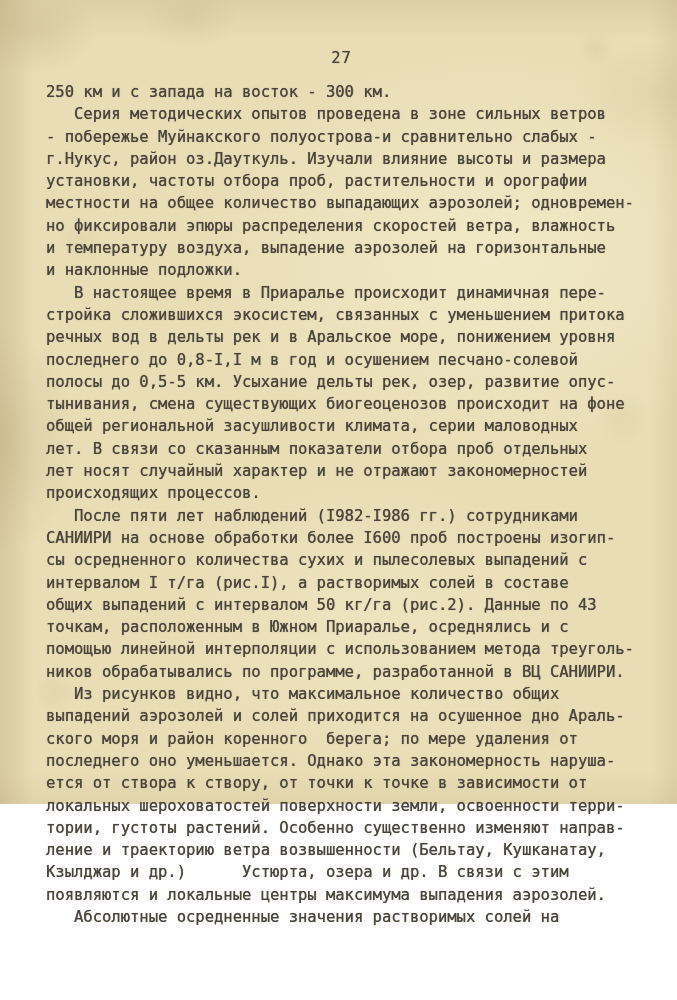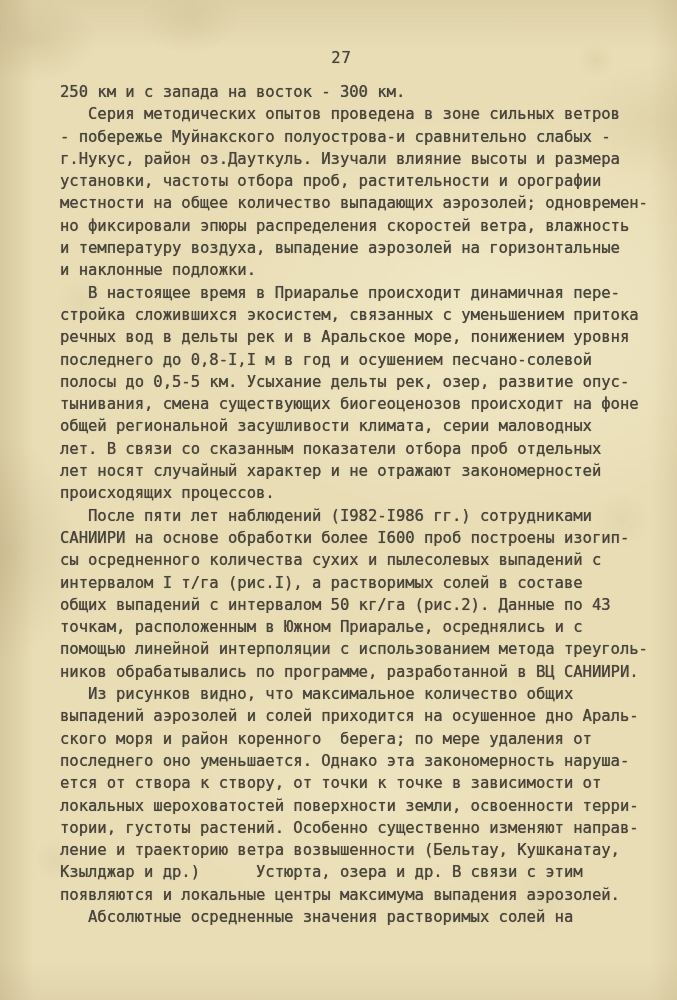--- a/index.html
+++ b/index.html
@@ -8,21 +8,21 @@
   }
   body {
     width: 677px;
     height: 1000px;
     overflow: hidden;
     font-family: "DejaVu Sans Mono", "Liberation Mono", monospace;
   }
   .page {
     position: relative;
     width: 677px;
-    height: 1000px;
+    height: 804px;
     background:
       radial-gradient(ellipse 420px 300px at 72% 32%, rgba(252,246,220,0.45), rgba(252,246,220,0) 70%),
       radial-gradient(ellipse 300px 220px at 55% 78%, rgba(250,243,214,0.30), rgba(250,243,214,0) 70%),
       radial-gradient(ellipse 90px 60px at 5% 4%, rgba(160,135,88,0.20), rgba(160,135,88,0) 70%),
       radial-gradient(ellipse 70px 50px at 28% 2%, rgba(160,135,88,0.12), rgba(160,135,88,0) 70%),
       radial-gradient(ellipse 120px 80px at 97% 12%, rgba(170,145,95,0.12), rgba(170,145,95,0) 70%),
       radial-gradient(ellipse 100px 160px at 1% 55%, rgba(150,125,80,0.18), rgba(150,125,80,0) 70%),
       linear-gradient(to right, rgba(150,125,80,0.22), rgba(150,125,80,0) 5%),
       linear-gradient(to left, rgba(150,125,80,0.13), rgba(150,125,80,0) 4%),
       linear-gradient(to bottom, rgba(150,125,80,0.14), rgba(150,125,80,0) 5%),
@@ -55,21 +55,20 @@
   }
   .text-block {
     position: absolute;
     top: 81px;
     left: 46px;
     font-size: 15.5px;
     line-height: 22.3px;
     color: var(--ink, #4a453c);
     white-space: pre;
     text-shadow: 0 0 0.8px rgba(74,69,60,0.70), 0.3px 0.3px 0.4px rgba(74,69,60,0.35);
-    margin-left: 14px;
   }
   .text-line {
     height: 22.3px;
   }
 </style>
 </head>
 <body>
 
 <div class="page">
   <div class="page-number">27</div>

